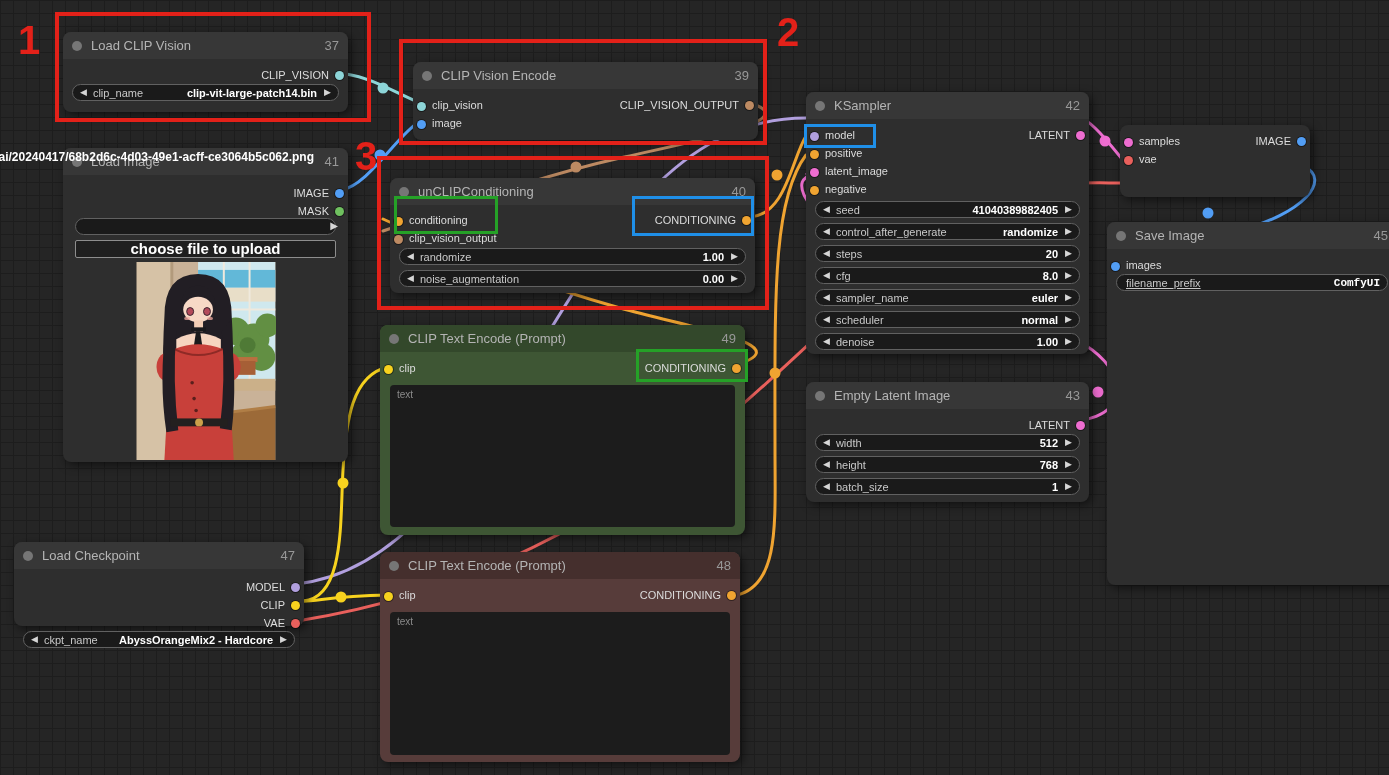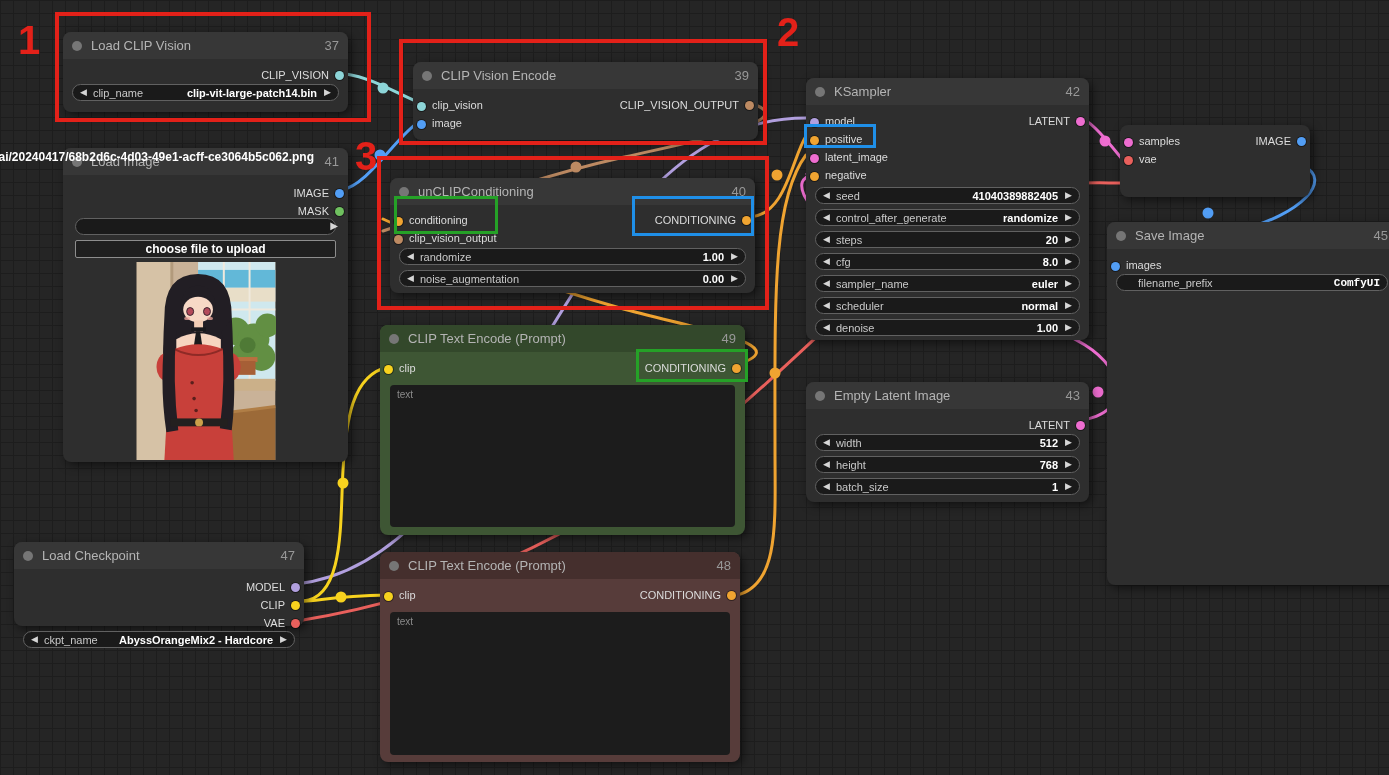--- a/index.html
+++ b/index.html
@@ -40,21 +40,21 @@
   .warr { font-size:9px; color:#d6d6d6; line-height:1; }
   .wlabel { margin-left:6px; }
   .wvalue { margin-left:auto; margin-right:7px; color:#fff; font-weight:bold; }
   .widget.noarrow .wvalue { margin-right:0;font-family:Liberation Mono, monospace; }
 
   .textbox { position:absolute; left:10px; right:10px; background:#1c1c1c; border-radius:4px;
              color:#8b8b8b; font-size:10px; padding:4px 7px; }
 
   .upload-btn { position:absolute; left:12px; right:12px; height:18px; background:#1f1f1f;
                 border:1px solid #8d8d8d; border-radius:2px; color:#fff; font-weight:bold;
-                font-size:12px; text-align:center; line-height:16px; }
+                font-size:15px; text-align:center; line-height:16px; }
   .fname-pill { position:absolute; left:12px; right:12px; height:17px; background:#1a1a1a;
                 border:1px solid #616161; border-radius:9px; }
   .fname-text { position:absolute; right:34px; top:2px; white-space:nowrap; font-size:12px;
                 font-weight:bold; color:#fff; }
   .fname-arr { position:absolute; right:10px; top:3px; font-size:10px; color:#d6d6d6; }
   .preview { position:absolute; }
 
   .ann-box { position:absolute; z-index:6; pointer-events:none; }
   .ann-num { position:absolute; z-index:6; font-weight:bold; font-size:40px; pointer-events:none; }
 </style>
@@ -237,21 +237,21 @@
       <path d="M30,60 Q22,120 30,172 L42,170 Q36,120 40,70 Z" fill="#221e24"></path>
       <path d="M94,60 Q102,120 96,170 L84,168 Q90,120 86,70 Z" fill="#221e24"></path>
       <rect x="34" y="158" width="58" height="8" fill="#23201f"></rect>
       <circle cx="63" cy="162" r="4" fill="#caa04a"></circle>
       <circle cx="56" cy="122" r="1.8" fill="#5a1f1c"></circle>
       <circle cx="58" cy="138" r="1.8" fill="#5a1f1c"></circle>
       <circle cx="60" cy="150" r="1.8" fill="#5a1f1c"></circle>
     </svg>
   </div>
 
-  <div class="node" style="left:806px; top:78px; width:283px; height:262px;">
+  <div class="node" style="left:806px; top:92px; width:283px; height:262px;">
     <div class="ntitle">
       <span class="tdot"></span>
       <span>KSampler</span>
       <span class="nid">42</span>
     </div>
     <div class="rows">
       <div class="row">
         <span class="dot" style="background:#b19fde"></span>
         <span class="in-lbl">model</span>
         <span class="outgrp">
@@ -377,21 +377,21 @@
       <span>Save Image</span>
       <span class="nid">45</span>
     </div>
     <div class="rows">
       <div class="row">
         <span class="dot" style="background:#529ef5"></span>
         <span class="in-lbl">images</span>
       </div>
     </div>
     <div class="widget noarrow" style="margin-top:3px;">
-      <span class="wlabel" style="margin-left:14px;">filename_prefix</span>
+      <span class="wlabel" style="margin-left:2px;text-decoration:underline;">filename_prefix</span>
       <span class="wvalue">ComfyUI</span>
     </div>
   </div>
 
   <div class="node" style="left:14px; top:542px; width:290px; height:84px;">
     <div class="ntitle">
       <span class="tdot"></span>
       <span>Load Checkpoint</span>
       <span class="nid">47</span>
     </div>

